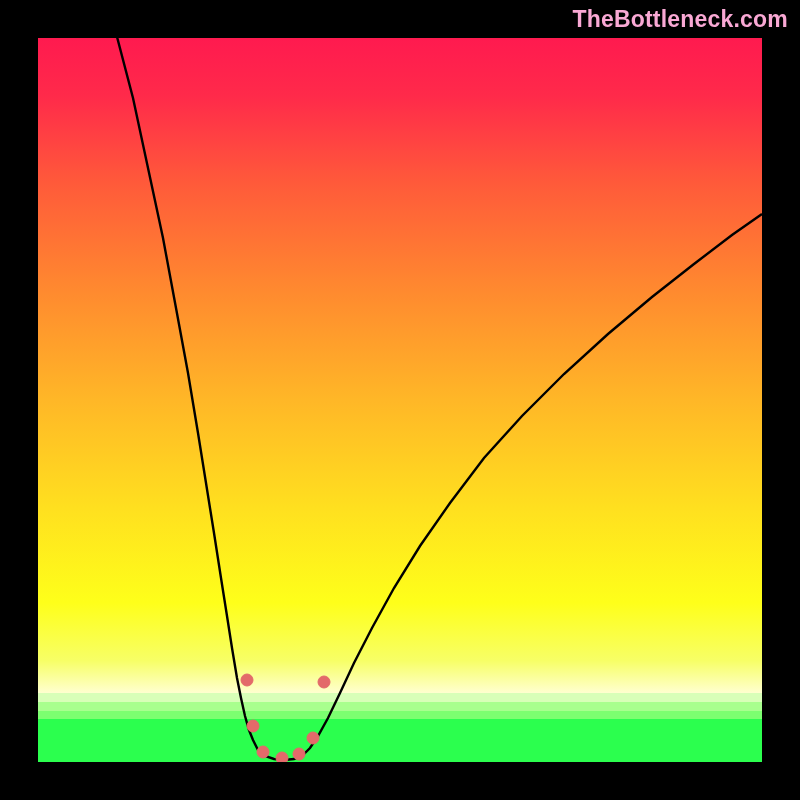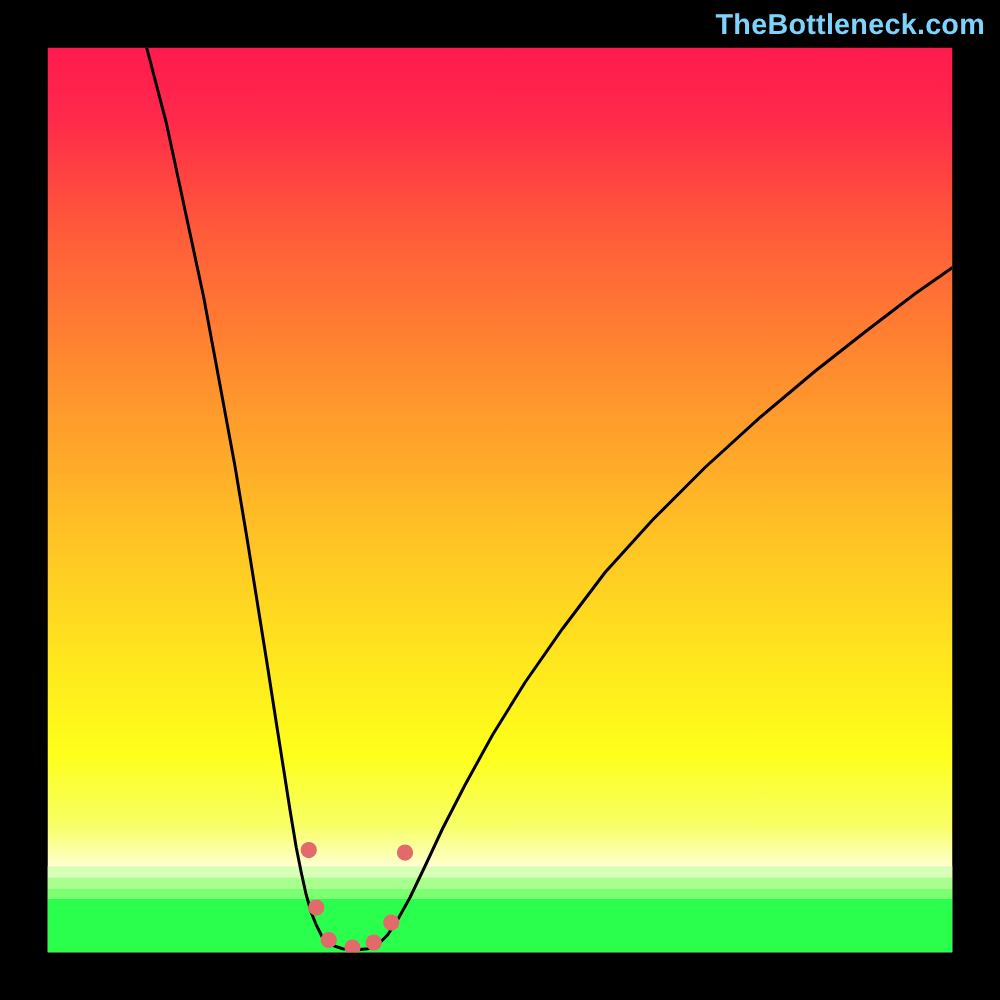--- a/index.html
+++ b/index.html
@@ -14,21 +14,21 @@
   .outer {
     position: relative;
     width: 800px;
     height: 800px;
     background: #000;
   }
   .watermark {
     position: absolute;
     top: 6px;
     right: 12px;
-    color: #7dd3fc;
+    color: #f9a8d4;
     font-size: 23px;
     font-weight: 600;
     letter-spacing: 0.2px;
     z-index: 10;
   }
   .plot-area {
     position: absolute;
     left: 38px;
     top: 38px;
     width: 724px;   

